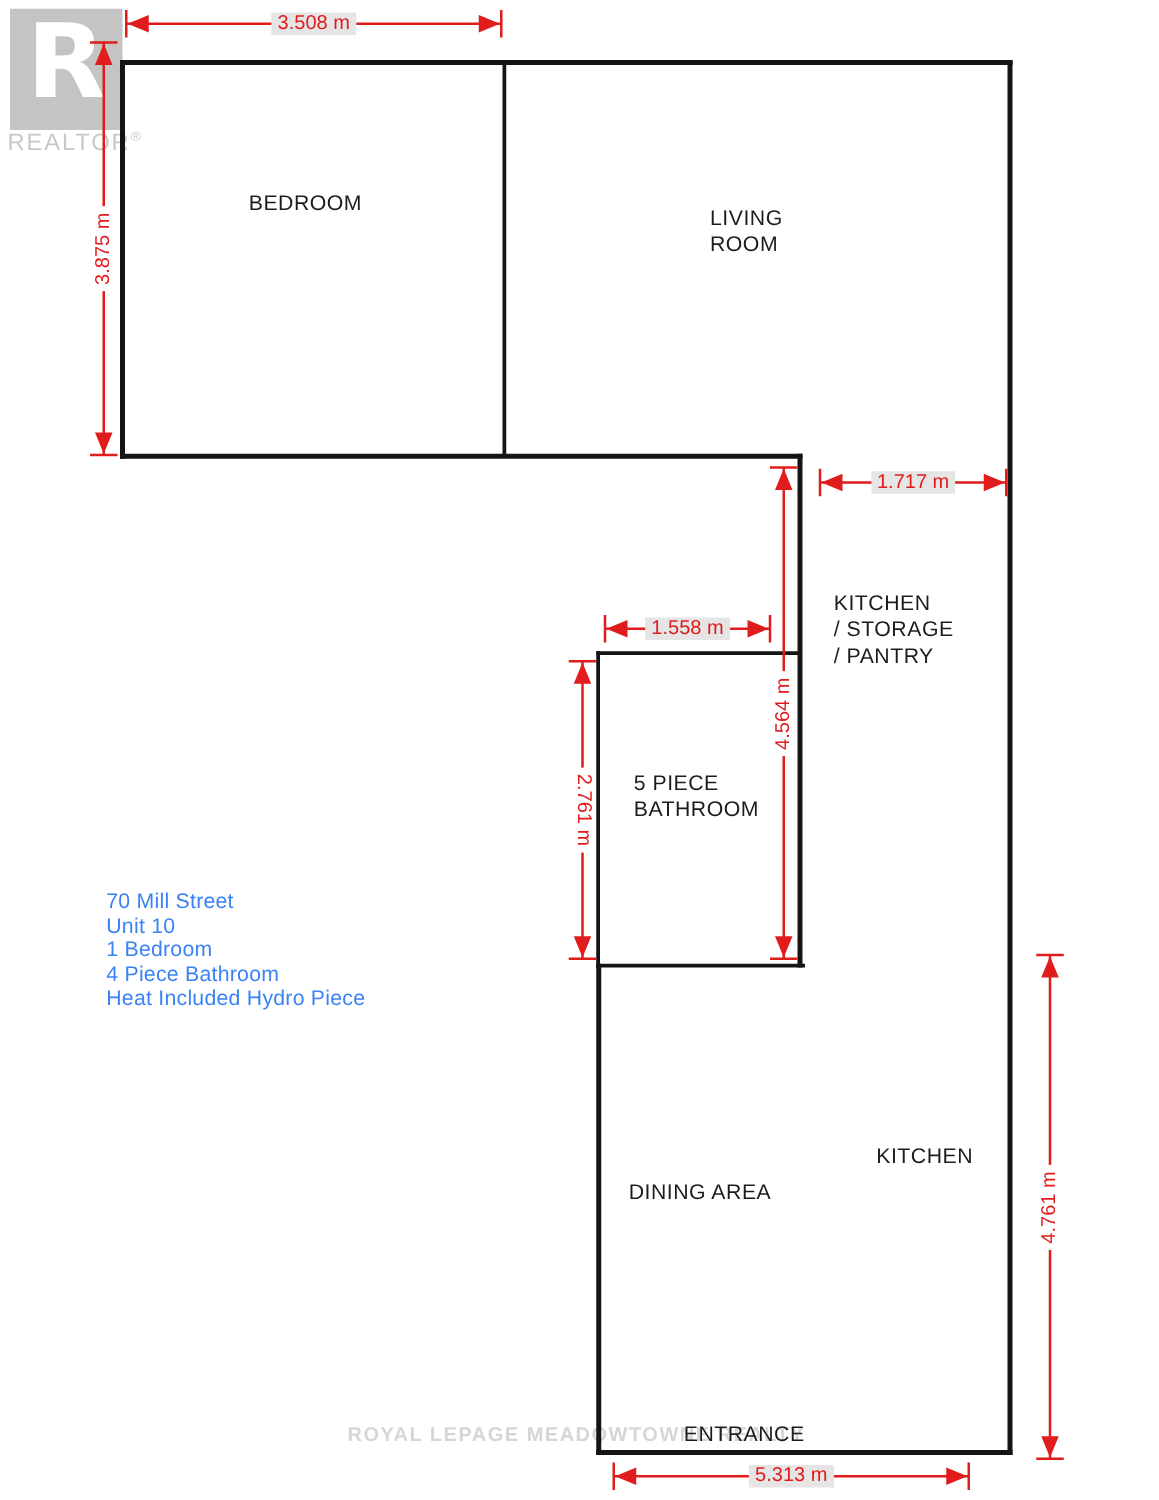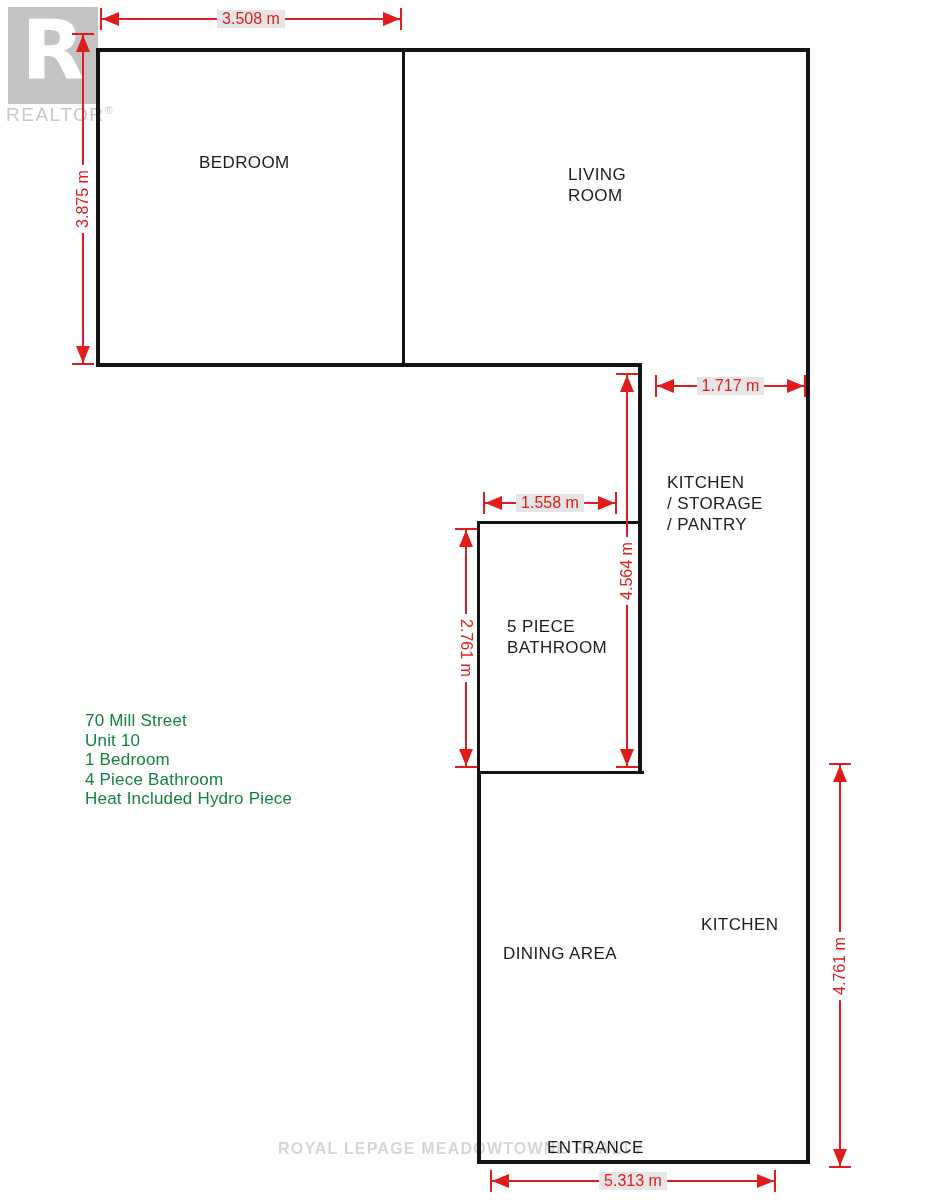--- a/index.html
+++ b/index.html
@@ -7,21 +7,21 @@
     position:relative;width:927px;height:1200px;background:#ffffff;overflow:hidden;
     font-family:"Liberation Sans", sans-serif;
   }
   .wall{position:absolute;background:#141414;z-index:3;}
   .room-label{
     position:absolute;font-size:17px;line-height:21px;color:#1c1c1c;
     letter-spacing:0.4px;z-index:4;white-space:nowrap;
   }
   .info-block{
     position:absolute;left:85px;top:711px;font-size:17px;line-height:19.5px;
-    color:#15803d;z-index:4;white-space:nowrap;letter-spacing:0.2px;
+    color:#3b82f6;z-index:4;white-space:nowrap;letter-spacing:0.2px;
   }
   .watermark{
     position:absolute;left:278px;top:1140px;font-size:16px;font-weight:bold;
     color:#d6d6d6;letter-spacing:1.2px;z-index:1;white-space:nowrap;
   }
   
   .dim{position:absolute;color:#e01c1c;z-index:5;}
   .dim .line-h{position:absolute;left:1px;right:1px;top:10px;height:2px;background:currentColor;}
   .dim .line-v{position:absolute;top:1px;bottom:1px;left:10px;width:2px;background:currentColor;}
   .dim .tick-l{position:absolute;left:0;top:0;width:2px;height:22px;background:currentColor;}

